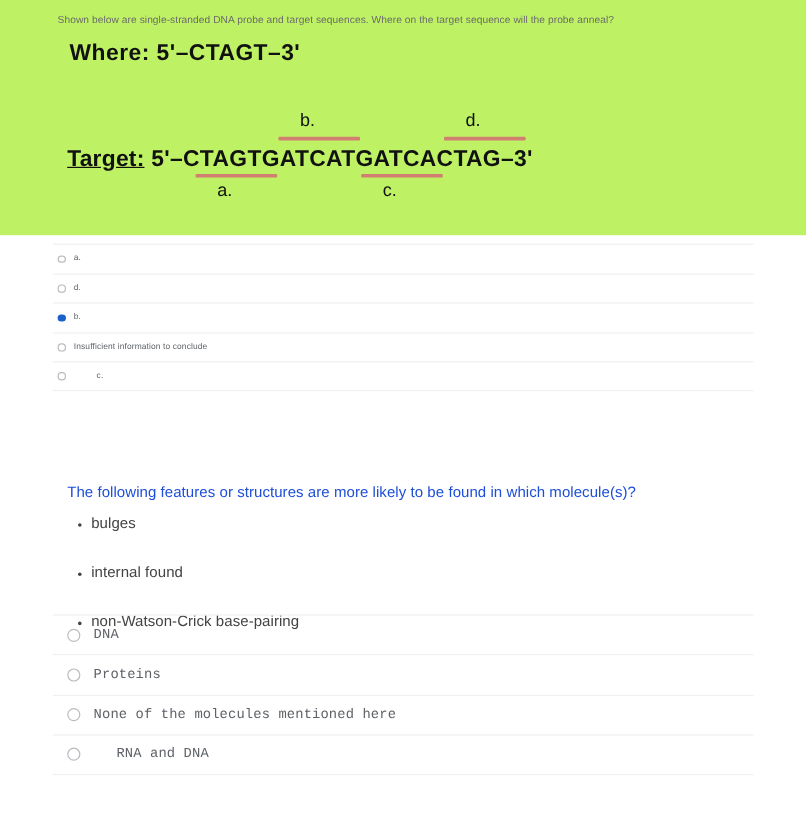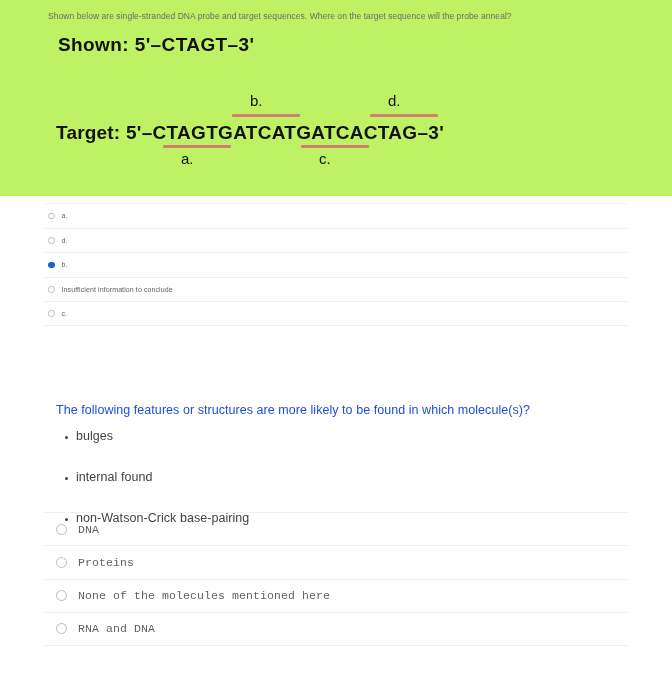--- a/index.html
+++ b/index.html
@@ -60,21 +60,21 @@
   .target-line {
     position: absolute;
     left: 56px;
     top: 30px;
     font-size: 19px;
     font-weight: bold;
     color: #111111;
     white-space: nowrap;
     letter-spacing: 0.3px;
   }
-  .target-label { letter-spacing: 0.2px; }
+  .target-label { letter-spacing: 0.2px; text-decoration: underline; }
 
   .ul-mark {
     position: absolute;
     height: 2.5px;
     background: #d07f70;
     border-radius: 1px;
   }
   .seq-letter-label {
     position: absolute;
     font-size: 15px;
@@ -90,21 +90,21 @@
     width: 584px;
   }
 
   .option-row {
     position: relative;
     display: flex;
     align-items: center;
     border-top: 1px solid #f1f1f1;
     box-sizing: border-box;
   }
-  .option-row:last-child { border-bottom: 1px solid #f1f1f1; }
+  .option-row:last-child { border-bottom: 1px solid #f1f1f1; gap: 19px; }
 
   .radio {
     flex: 0 0 auto;
     border-radius: 50%;
     border: 1px solid #b9bcc0;
     box-sizing: border-box;
     background: #ffffff;
   }
   .radio.selected {
     border: none;
@@ -173,21 +173,21 @@
   #q2-options .option-label { font-size: 11.5px; letter-spacing: 0.1px; }
 </style>
 </head>
 <body>
 
 <div class="q1-image-block">
 
   <div class="q1-prompt">Shown below are single-stranded DNA probe and target sequences.  Where on the target sequence will the probe anneal?</div>
 
   <div class="probe-line">
-    <span>Shown:</span>
+    <span>Where:</span>
     <span>5'–CTAGT–3'</span>
   </div>
 
   <div class="seq-area">
 
     <div class="seq-letter-label" style="left:250px; top:0px;">b.</div>
     <div class="seq-letter-label" style="left:388px; top:0px;">d.</div>
 
     <div class="ul-mark" style="left:232px; top:22px; width:68px;"></div>
     <div class="ul-mark" style="left:370px; top:22px; width:68px;"></div>

